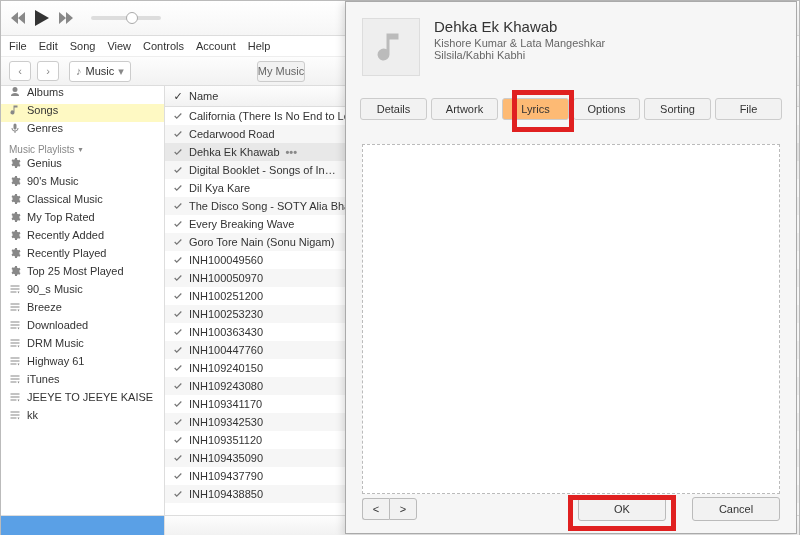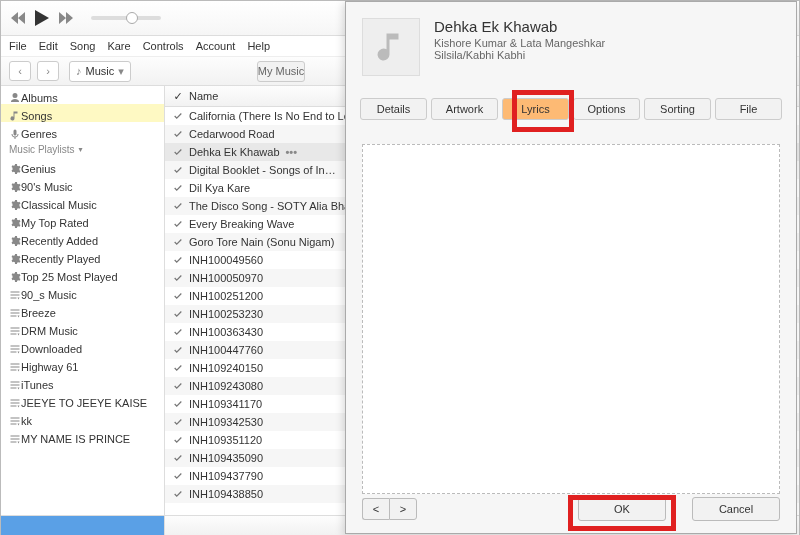--- a/index.html
+++ b/index.html
@@ -15,21 +15,21 @@
 .menu-bar{height:20px;display:flex;align-items:center;gap:12px;padding:0 8px;font-size:11px;color:#333}
 .menu-bar span{cursor:pointer}
 .nav-bar{height:28px;border-top:1px solid #eee;border-bottom:1px solid #ddd;display:flex;align-items:center;padding:0 8px;gap:6px;background:linear-gradient(#fdfdfd,#f2f2f2)}
 .nav-arrow{width:20px;height:18px;border:1px solid #ccc;border-radius:3px;background:#fff;display:inline-flex;align-items:center;justify-content:center;color:#888;cursor:pointer}
 .music-dd{height:19px;border:1px solid #ccc;border-radius:3px;background:#fff;display:inline-flex;align-items:center;padding:0 6px;margin-left:4px;cursor:pointer;gap:4px}
 .note-icon{color:#888}
 .tertiary-tab{height:19px;padding:0 0;border:1px solid #ccc;border-radius:3px;background:#f2f2f2;color:#666;display:inline-flex;align-items:center;cursor:pointer;margin-left:120px}
 .tertiary-tab.plain{border:none;background:transparent;color:#888}
 .body{display:flex;height:calc(100% - 34px - 20px - 28px - 22px)}
 .sidebar{width:163px;border-right:1px solid #ddd;overflow:hidden;background:#fff}
-.lib-item,.pl-item{height:18px;display:flex;align-items:flex-end;padding:0 8px;gap:0;cursor:pointer;color:#333}
+.lib-item,.pl-item{height:18px;display:flex;align-items:flex-start;padding:0 8px;gap:6px;cursor:pointer;color:#333}
 .lib-item.active{background:#fef9c3}
 .lib-item svg,.pl-item svg{flex:0 0 auto}
 .pl-header{padding:4px 8px 2px;color:#888;font-size:10px;display:flex;align-items:center;gap:4px}
 .pl-item .txt{white-space:nowrap;overflow:hidden;text-overflow:ellipsis}
 .song-area{flex:1;display:flex;flex-direction:column;overflow:hidden}
 .song-header{height:20px;border-bottom:1px solid #ddd;display:flex;align-items:center;padding-left:6px;background:linear-gradient(#fdfdfd,#f2f2f2);font-size:11px;color:#333}
 .song-header .check-col{width:14px;text-align:center}
 .song-header .name-col{margin-left:4px}
 .song-header .plays-col{margin-left:auto;width:60px;text-align:left}
 .song-list{flex:1;overflow:hidden}
@@ -92,21 +92,21 @@
       <div class="win-btn">—</div>
       <div class="win-btn">❐</div>
       <div class="win-btn">✕</div>
     </div>
   </div>
 
   <div class="menu-bar" id="menu-bar">
       <span>File</span>
       <span>Edit</span>
       <span>Song</span>
-      <span>Kare</span>
+      <span>View</span>
       <span>Controls</span>
       <span>Account</span>
       <span>Help</span>
     </div>
 
   <div class="nav-bar">
     <span class="nav-arrow">‹</span>
     <span class="nav-arrow">›</span>
     <span class="music-dd">
       <span class="note-icon">♪</span>
@@ -221,36 +221,36 @@
               </svg>
             </span>
             <span class="txt">Breeze</span>
           </div>
           <div class="pl-item">
             <span>
               <svg width="12" height="12" viewBox="0 0 24 24">
                 <path fill="#888" d="M3 5h18v2H3zm0 6h18v2H3zm0 6h12v2H3zM17 17h4l-2 4z"></path>
               </svg>
             </span>
+            <span class="txt">Downloaded</span>
+          </div>
+          <div class="pl-item">
+            <span>
+              <svg width="12" height="12" viewBox="0 0 24 24">
+                <path fill="#888" d="M3 5h18v2H3zm0 6h18v2H3zm0 6h12v2H3zM17 17h4l-2 4z"></path>
+              </svg>
+            </span>
             <span class="txt">DRM Music</span>
           </div>
           <div class="pl-item">
             <span>
               <svg width="12" height="12" viewBox="0 0 24 24">
                 <path fill="#888" d="M3 5h18v2H3zm0 6h18v2H3zm0 6h12v2H3zM17 17h4l-2 4z"></path>
               </svg>
             </span>
-            <span class="txt">Downloaded</span>
-          </div>
-          <div class="pl-item">
-            <span>
-              <svg width="12" height="12" viewBox="0 0 24 24">
-                <path fill="#888" d="M3 5h18v2H3zm0 6h18v2H3zm0 6h12v2H3zM17 17h4l-2 4z"></path>
-              </svg>
-            </span>
             <span class="txt">Highway 61</span>
           </div>
           <div class="pl-item">
             <span>
               <svg width="12" height="12" viewBox="0 0 24 24">
                 <path fill="#888" d="M3 5h18v2H3zm0 6h18v2H3zm0 6h12v2H3zM17 17h4l-2 4z"></path>
               </svg>
             </span>
             <span class="txt">iTunes</span>
           </div>
@@ -262,28 +262,20 @@
             </span>
             <span class="txt">JEEYE TO JEEYE KAISE</span>
           </div>
           <div class="pl-item">
             <span>
               <svg width="12" height="12" viewBox="0 0 24 24">
                 <path fill="#888" d="M3 5h18v2H3zm0 6h18v2H3zm0 6h12v2H3zM17 17h4l-2 4z"></path>
               </svg>
             </span>
             <span class="txt">kk</span>
-          </div>
-          <div class="pl-item">
-            <span>
-              <svg width="12" height="12" viewBox="0 0 24 24">
-                <path fill="#888" d="M3 5h18v2H3zm0 6h18v2H3zm0 6h12v2H3zM17 17h4l-2 4z"></path>
-              </svg>
-            </span>
-            <span class="txt">MY NAME IS PRINCE</span>
           </div>
         </div>
     </div>
 
     <div class="song-area">
       <div class="song-header">
         <span class="check-col">✓</span>
         <span class="name-col">Name</span>
         <span class="plays-col">Plays</span>
       </div>

